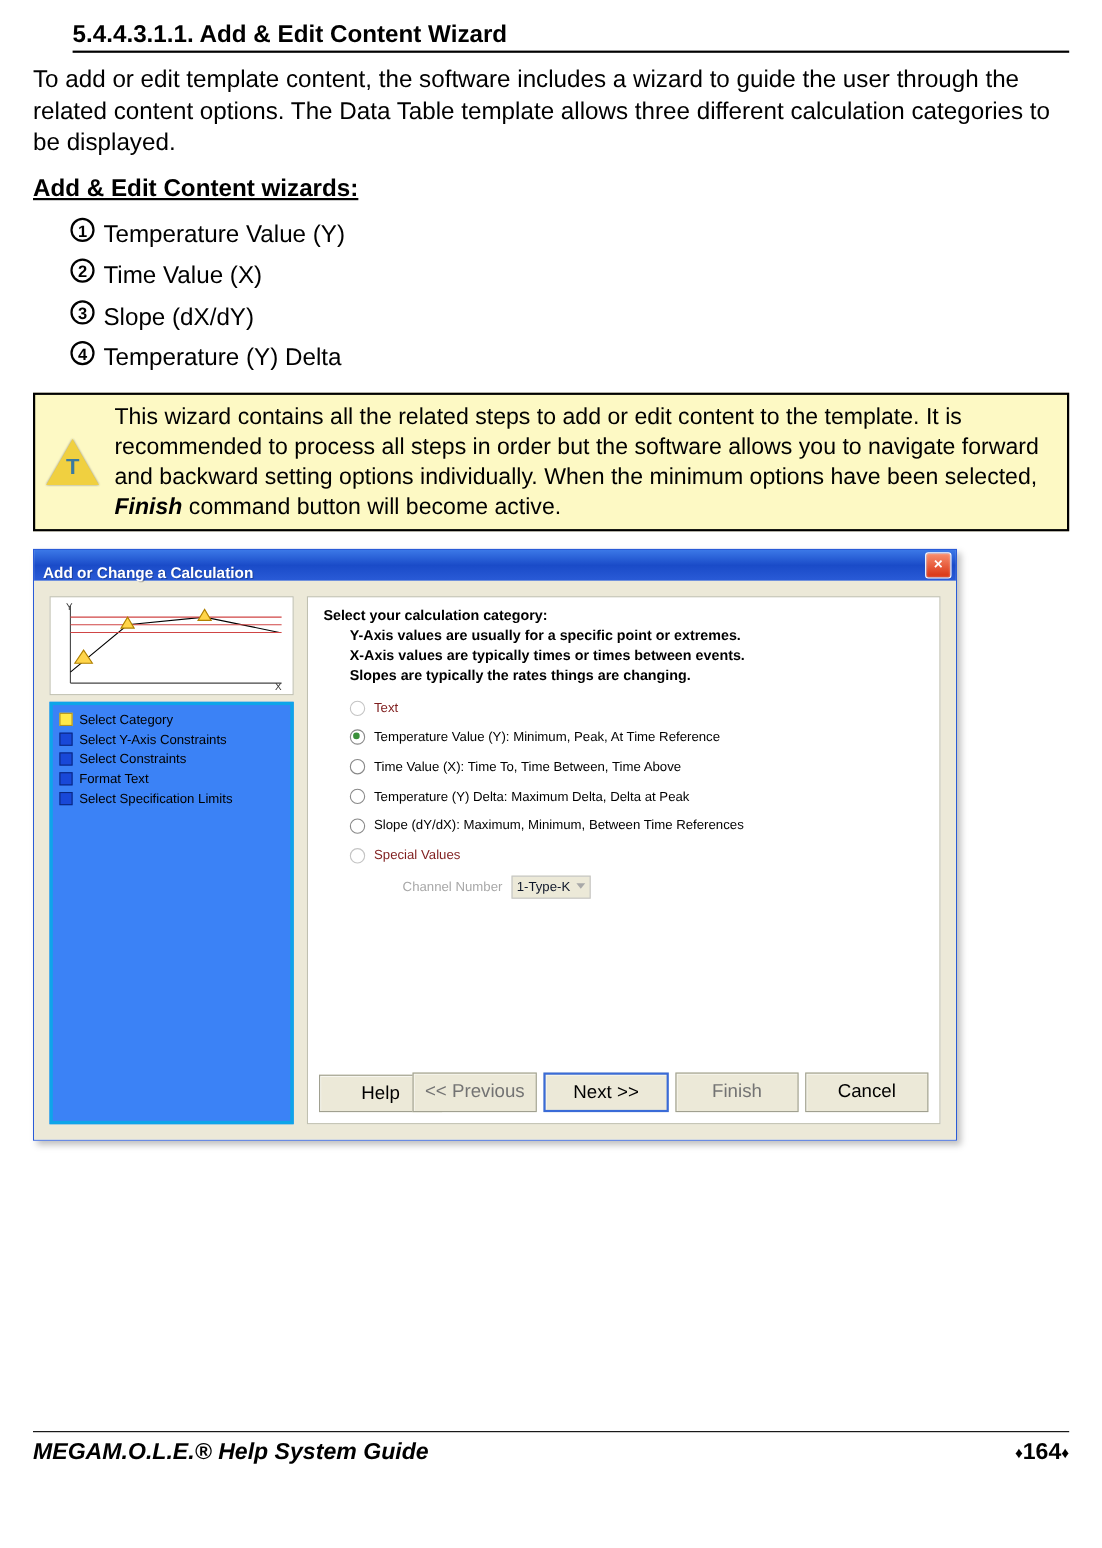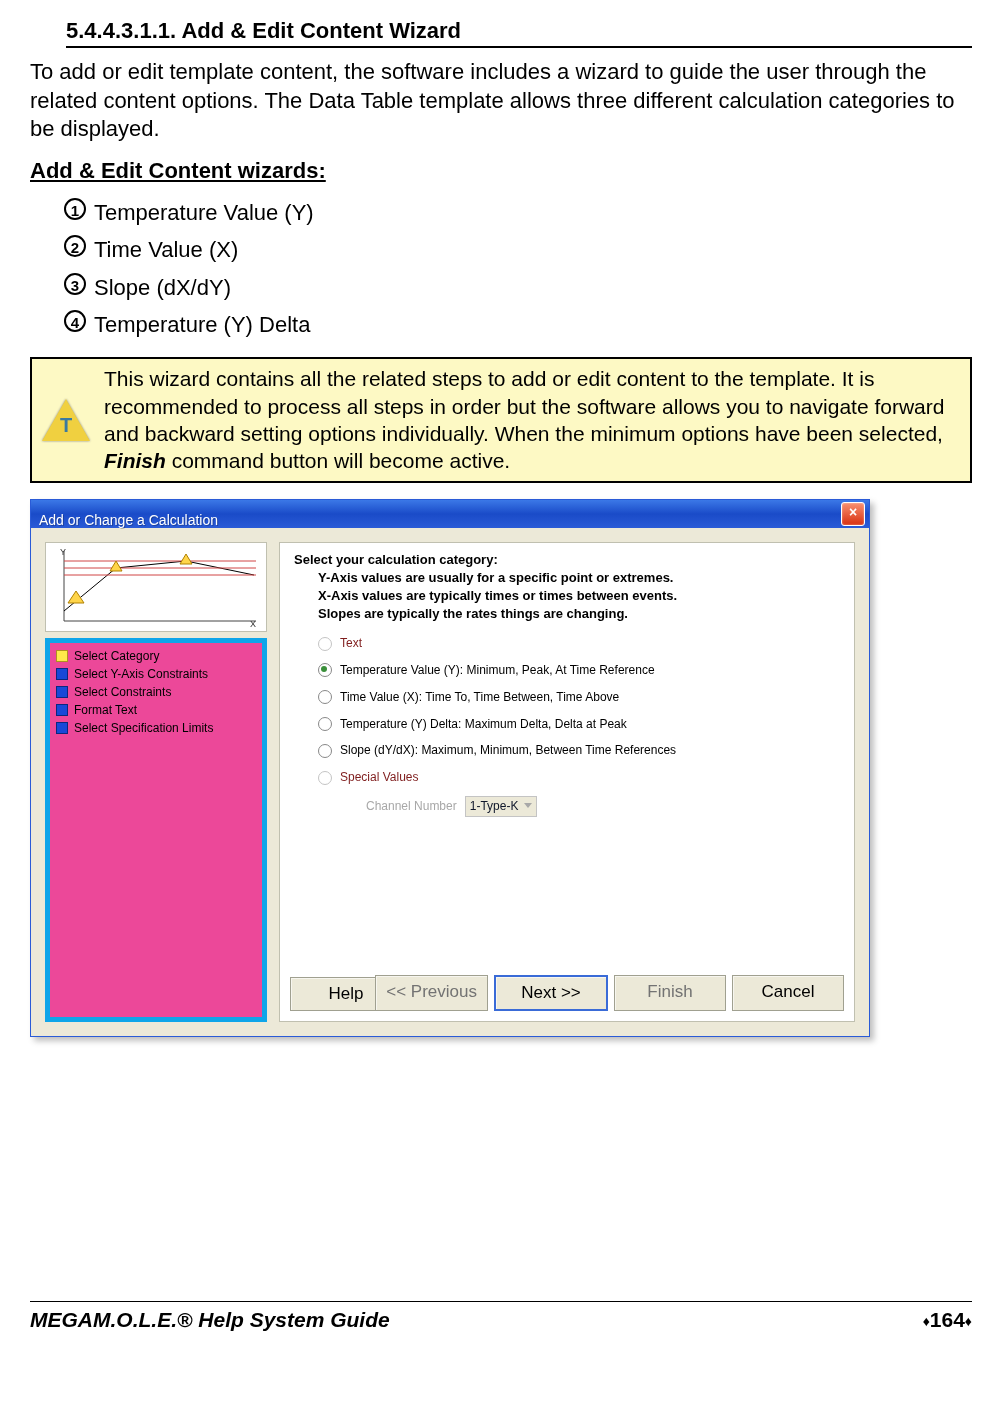--- a/index.html
+++ b/index.html
@@ -111,21 +111,21 @@
   .titlebar {
     background: linear-gradient(to bottom, #3b78e7 0%, #1a4bc8 50%, #2a5bd7 100%);
     height: 28px;
     display: flex;
     align-items: center;
     justify-content: space-between;
     padding: 0 4px 0 8px;
   }
   .titlebar-text {
     color: #fff;
-    font-weight: normal;
+    font-weight: bold;
     font-size: 14px;
     text-shadow: 1px 1px 0 rgba(0,0,0,0.25);
     margin-top: 12px;
   }
   .close-btn {
     width: 22px;
     height: 22px;
     background: linear-gradient(to bottom, #f89070, #d83010);
     border: 1px solid #fff;
     border-radius: 3px;
@@ -150,22 +150,22 @@
   }
   .thumb {
     background: #fff;
     border: 1px solid #c0c0b0;
     height: 88px;
     position: relative;
     overflow: hidden;
   }
   .thumb svg { width: 100%; height: 100%; }
   .step-list {
-    background: #ec4899;
-    border: 5px solid #0ea5e9;
+    background: #3b82f6;
+    border: 3px solid #0ea5e9;
     flex: 1;
     min-height: 320px;
     padding: 4px 6px;
     font-size: 12px;
     line-height: 1.5;
   }
   .step-list .row {
     display: flex;
     align-items: center;
     gap: 6px;

